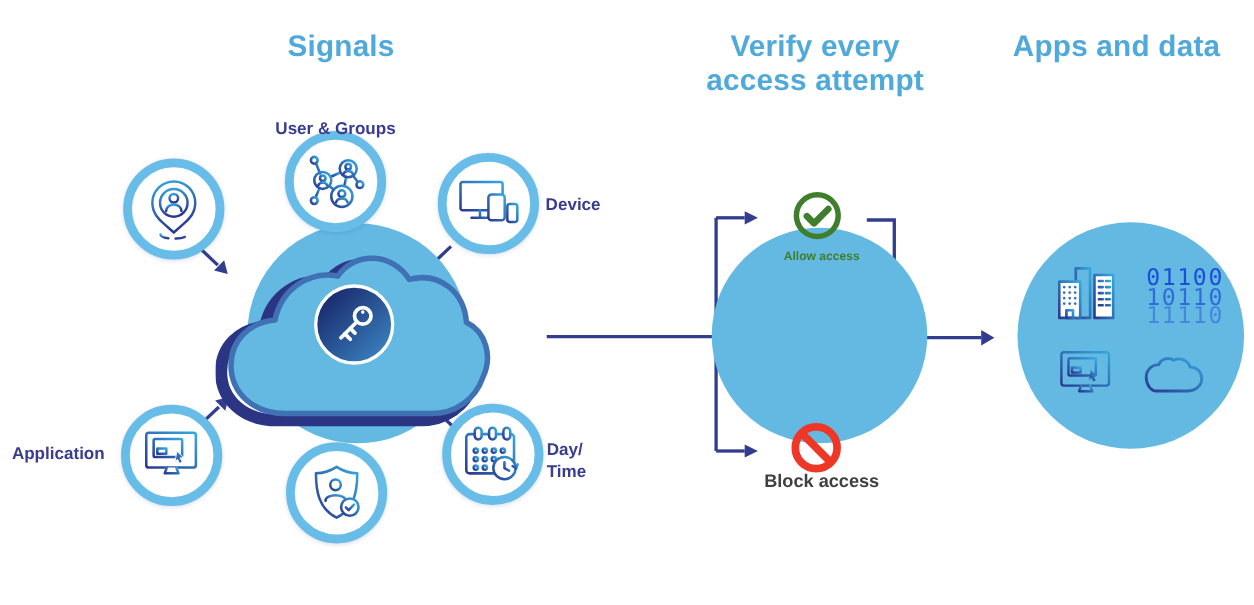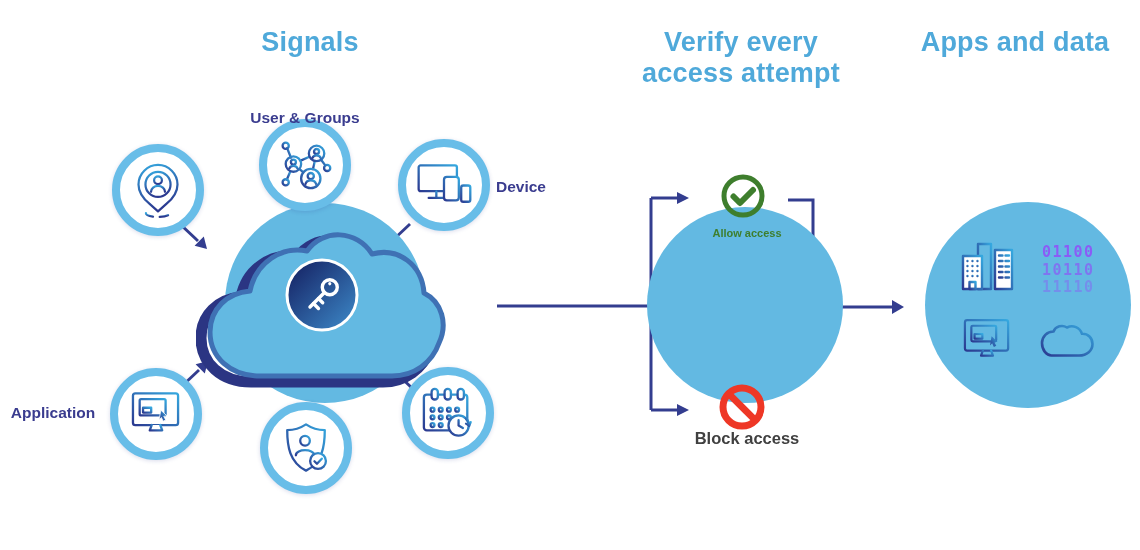--- a/index.html
+++ b/index.html
@@ -9,22 +9,22 @@
   .title{color:#4FA9DA;font-weight:700;font-size:27px;line-height:31px;text-align:center;letter-spacing:.2px;}
   .nodelabel{color:#3A3C8F;font-weight:700;font-size:15.5px;line-height:20px;}
   .nodelabel span{display:block;}
   .center{text-align:center;}
   .node-circle{box-sizing:border-box;width:92px;height:92px;border-radius:50%;
                border:8px solid #68BDE8;background:#fff;display:flex;align-items:center;justify-content:center;
                box-shadow:0 1px 4px rgba(43,57,144,.18);}
   .big-circle{border-radius:50%;background:#63B9E2;}
   .allow-label{color:#3E7E2D;font-weight:700;font-size:11px;text-align:center;}
   .block-label{color:#404040;font-weight:700;font-size:16.5px;text-align:center;}
-  .binary{font-family:"DejaVu Sans Mono","Liberation Mono",monospace;font-weight:700;
-          font-size:15px;line-height:17.5px;letter-spacing:1.5px;color:#8b5cf6;}
+  .binary{font-family:"DejaVu Sans Mono","Liberation Mono",monospace;font-weight:400;
+          font-size:21px;line-height:17.5px;letter-spacing:1.5px;color:#1d4ed8;}
   .binary span{display:block;}
   .binary span:nth-child(1){opacity:1;}
   .binary span:nth-child(2){opacity:.72;}
   .binary span:nth-child(3){opacity:.45;}
   svg{display:block;}
   .icon-stroke{fill:none;stroke:url(#ig);stroke-width:2.4;stroke-linecap:round;stroke-linejoin:round;}
   .icon-stroke-v{fill:none;stroke:url(#igv);stroke-width:2.4;stroke-linecap:round;stroke-linejoin:round;}
   .conn{fill:none;stroke:#333D8F;stroke-width:3;}
   .connhead{fill:#333D8F;stroke:none;}
 </style>
@@ -200,20 +200,24 @@
           <circle cx="30" cy="32.5" r="2"></circle>
         <circle cx="13" cy="40.5" r="2"></circle>
           <circle cx="21.5" cy="40.5" r="2"></circle>
         <circle cx="40" cy="41" r="10.5" fill="#fff"></circle>
         <path d="M40,35.5 V41 l4.5,2.5"></path>
         <path d="M47.5,33.5 a11,11 0 0 1 3.5,8"></path>
         <path d="M52.5,37.5 l-1.7,3.6 -3.1,-2.1"></path>
       </g>
     </svg>
   </div>
+  <div class="abs nodelabel" style="left:497px;top:400px;width:90px;">
+    <span>Day/</span>
+    <span>Time</span>
+  </div>
 
   <div class="abs big-circle" style="left:647px;top:207px;width:196px;height:196px;"></div>
   <svg class="abs" style="left:719px;top:172px;" width="48" height="48" viewBox="0 0 48 48">
     <circle cx="24" cy="24" r="19" fill="none" stroke="#3E7E2D" stroke-width="5"></circle>
     <path d="M14.5,24.5 l6.5,6.5 L34,18" fill="none" stroke="#3E7E2D" stroke-width="6" stroke-linecap="round" stroke-linejoin="round"></path>
   </svg>
   <div class="abs allow-label" style="left:665px;top:227px;width:164px;">Allow access</div>
   <svg class="abs" style="left:717px;top:382px;" width="50" height="50" viewBox="0 0 50 50">
     <circle cx="25" cy="25" r="19" fill="none" stroke="#EE3726" stroke-width="7"></circle>
     <path d="M11.6,11.6 L38.4,38.4" stroke="#EE3726" stroke-width="7"></path>

